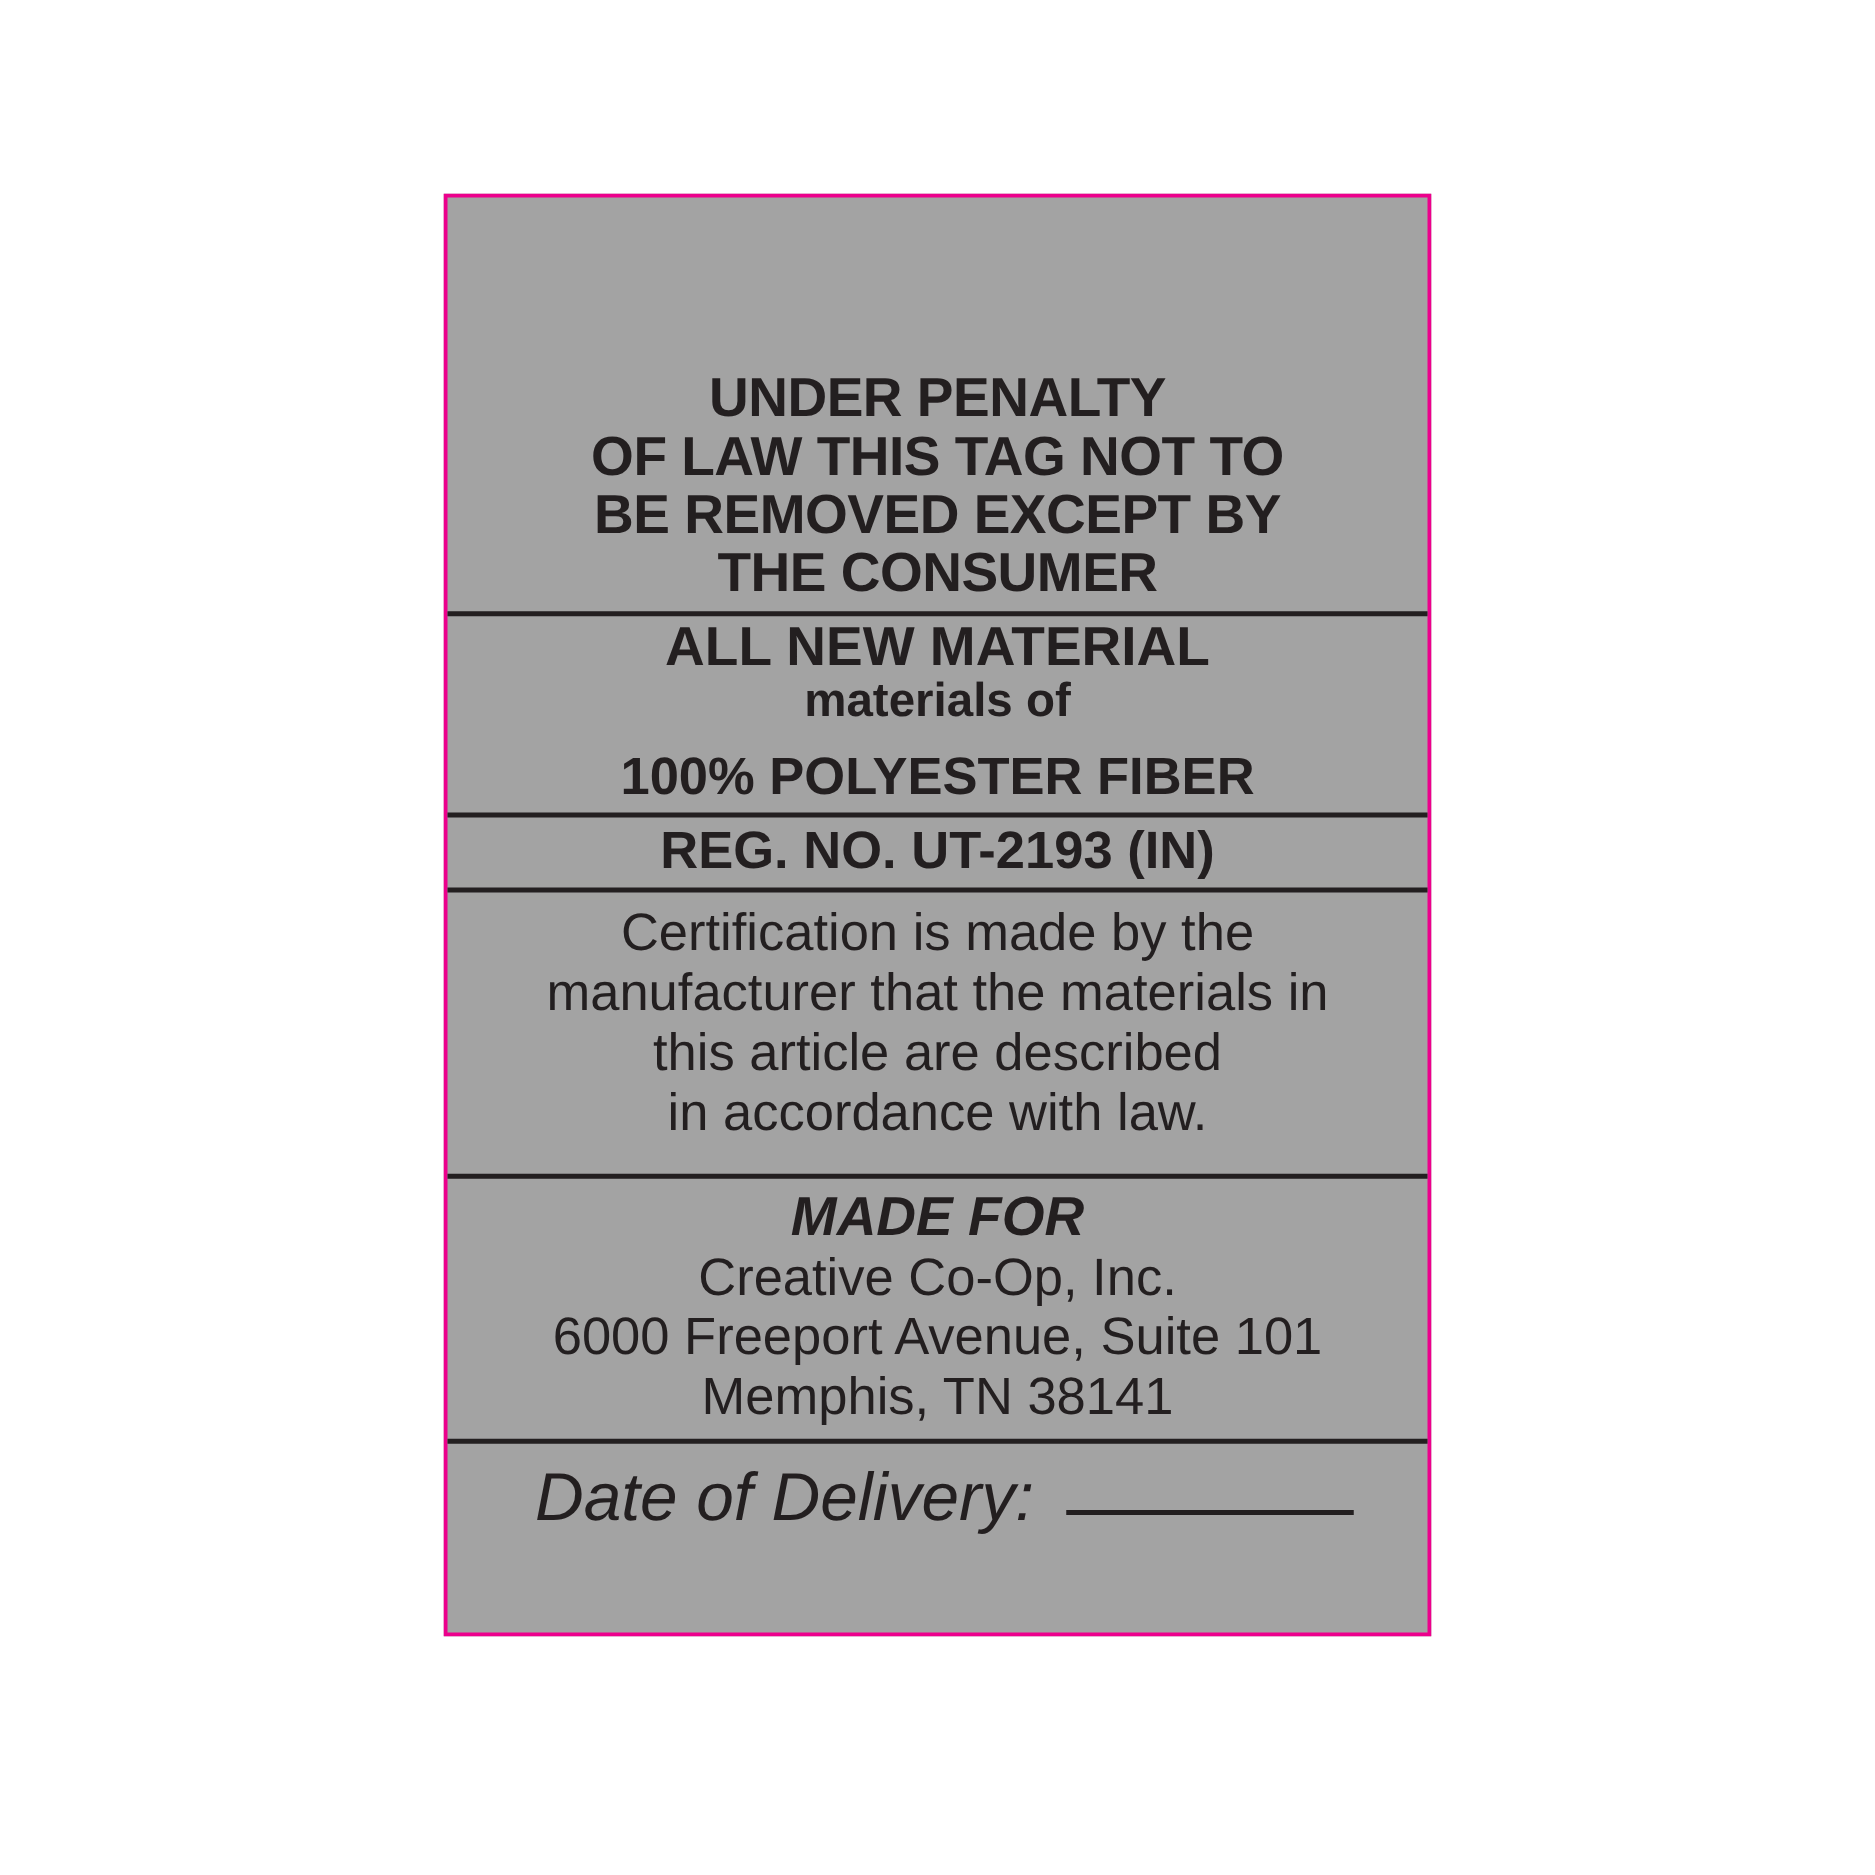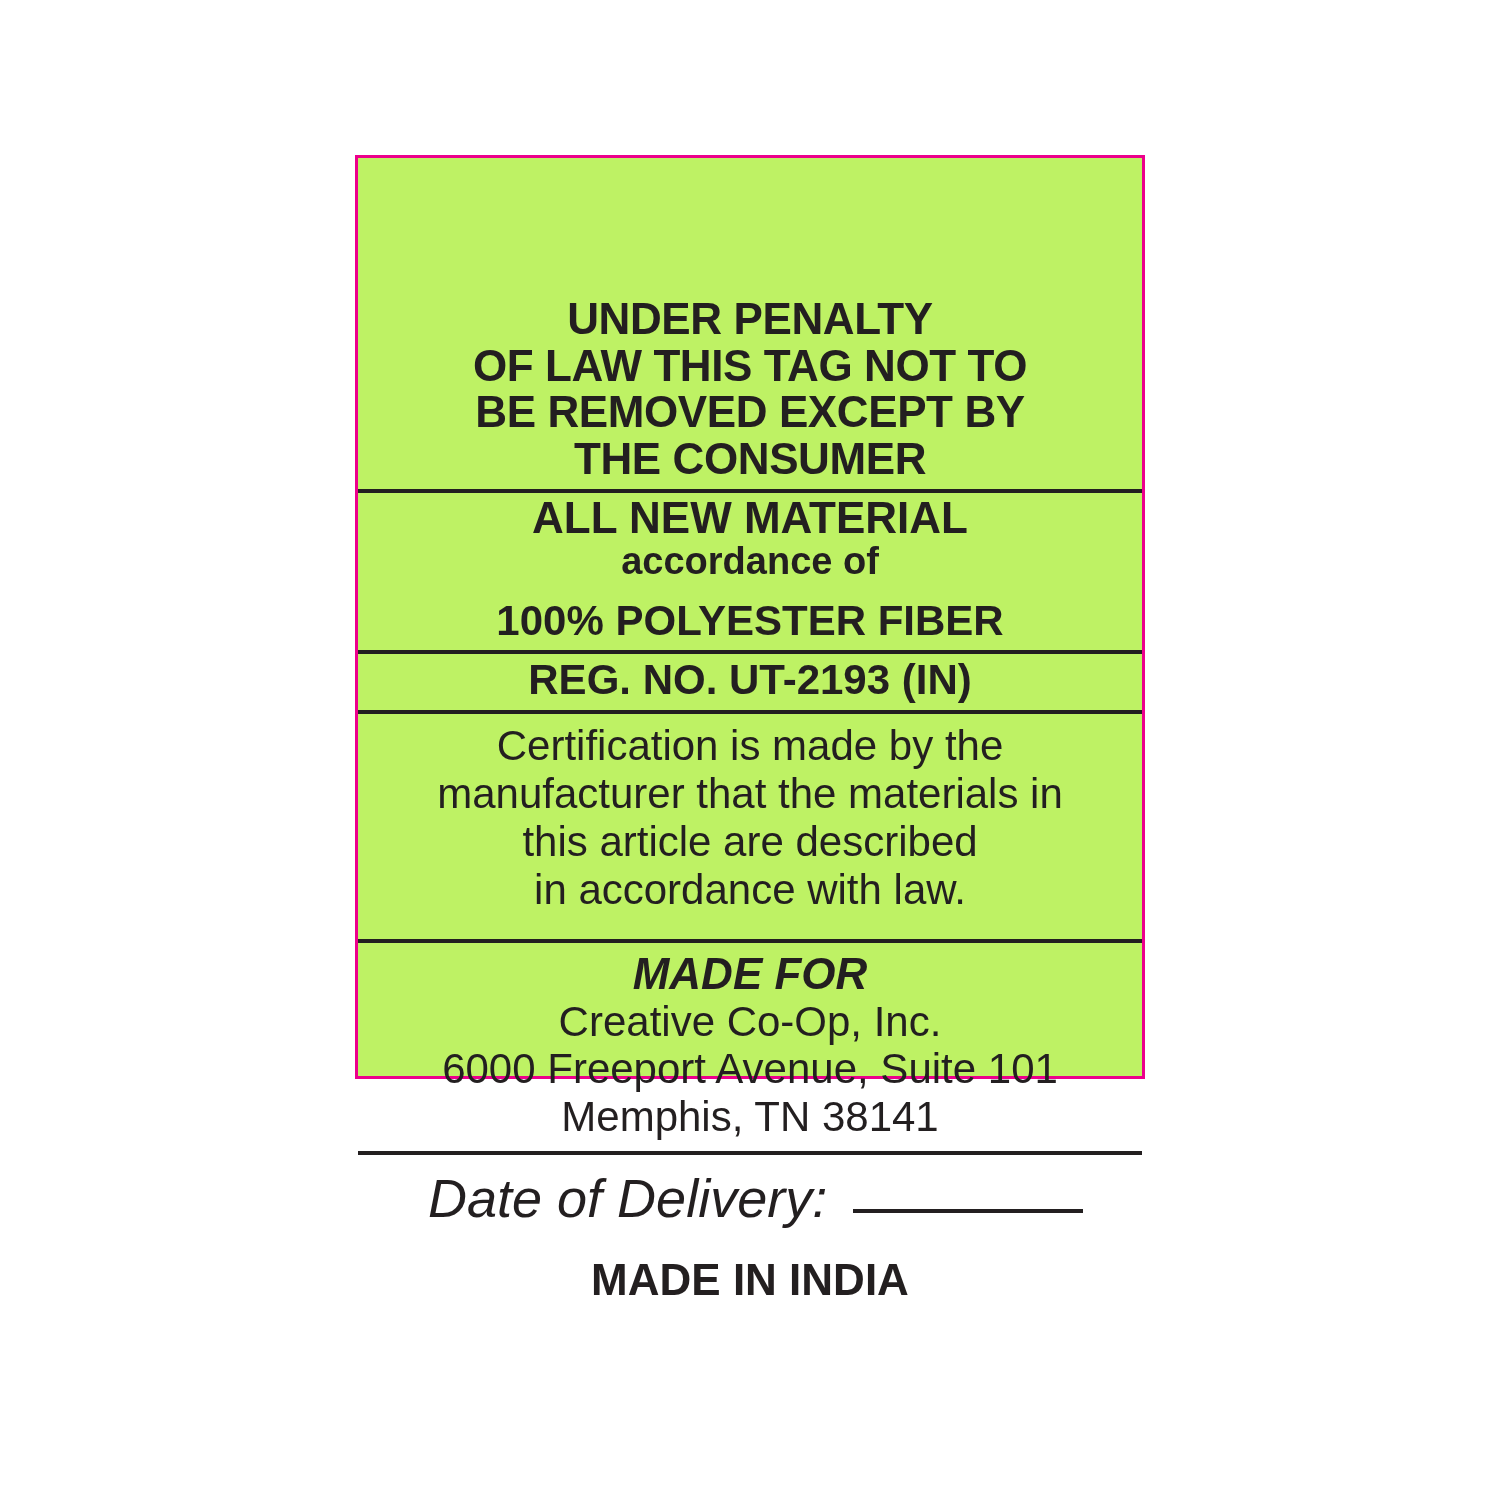--- a/index.html
+++ b/index.html
@@ -17,24 +17,24 @@
     position: relative;
     width: 1500px;
     height: 1500px;
     background: #ffffff;
   }
   .label {
     position: absolute;
     left: 355px;
     top: 155px;
     width: 790px;
-    height: 924px;
+    height: 1154px;
     border: 3px solid #ec008c;
     box-sizing: border-box;
-    background: #bef264;
+    background: #a3a3a3;
     display: flex;
     flex-direction: column;
   }
   .spacer-top {
     height: 136px;
     flex: none;
   }
   .spacer-bottom {
     flex: 1 1 auto;
   }
@@ -153,21 +153,21 @@
 
     <div class="row penalty">
       <span class="line">UNDER PENALTY</span>
       <span class="line">OF LAW THIS TAG NOT TO</span>
       <span class="line">BE REMOVED EXCEPT BY</span>
       <span class="line">THE CONSUMER</span>
     </div>
 
     <div class="row material">
       <span class="line l1">ALL NEW  MATERIAL</span>
-      <span class="line l2">accordance of</span>
+      <span class="line l2">materials of</span>
       <span class="line l3">100% POLYESTER FIBER</span>
     </div>
 
     <div class="row regno">
       <span class="line">REG. NO. UT-2193 (IN)</span>
     </div>
 
     <div class="row certification">
       <span class="line">Certification is made by the</span>
       <span class="line">manufacturer that the materials in</span>
@@ -179,18 +179,17 @@
       <span class="line l1">MADE FOR</span>
       <span class="line l2">Creative Co-Op, Inc.</span>
       <span class="line l3">6000 Freeport Avenue, Suite 101</span>
       <span class="line l4">Memphis, TN 38141</span>
     </div>
 
     <div class="row delivery">
       <div class="delivery-line">
         <span>Date of Delivery:</span><span class="delivery-blank"></span>
       </div>
-      <div class="origin">MADE IN INDIA</div>
     </div>
 
     <div class="spacer-bottom"></div>
   </div>
 </div>
 
 </body></html>

